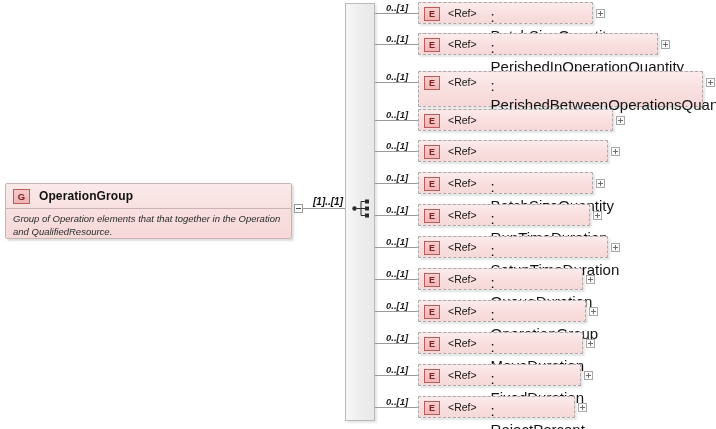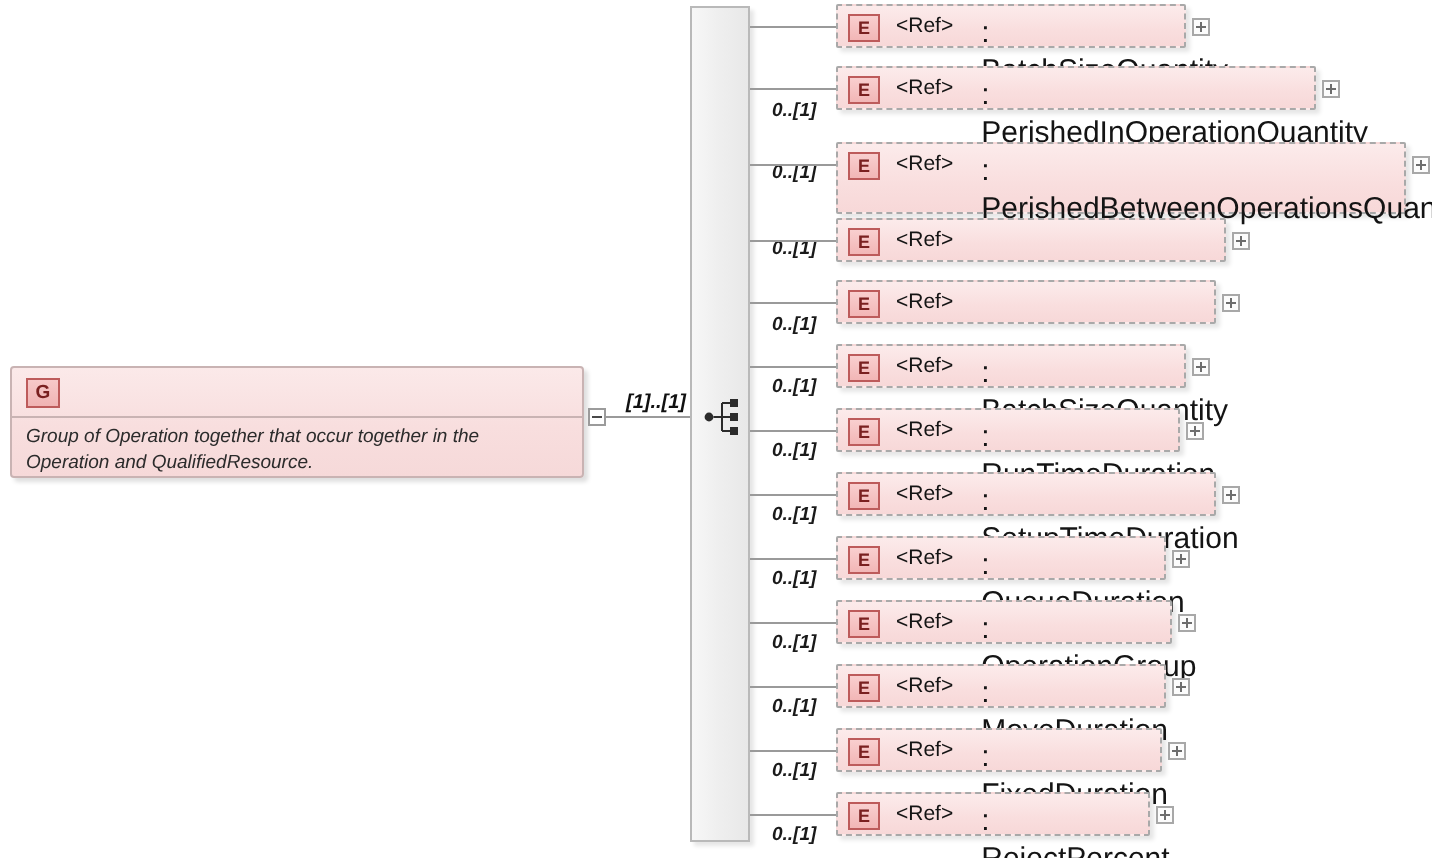--- a/index.html
+++ b/index.html
@@ -141,21 +141,20 @@
     height: 1px;
     background: #9a9a9a;
   }
   .row-card {
     position: absolute;
     font-size: 9.5px;
     font-style: italic;
     font-weight: bold;
     color: #1a1a1a;
     white-space: nowrap;
-    margin-top: 48px;
   }
   .el-box {
     position: absolute;
     box-sizing: border-box;
     border: 1px dashed #a9a9a9;
     border-radius: 1px;
     background: linear-gradient(to bottom, #fcebeb 0%, #f9dede 60%, #f7d8d8 100%);
     box-shadow: 2px 2px 2px rgba(0,0,0,0.10);
     display: flex;
     align-items: flex-start;
@@ -217,22 +216,23 @@
     height: 5px;
     background: #6d6d6d;
   }
 </style>
 </head>
 <body>
 
 <div class="group-box">
   <div class="group-head">
     <span class="g-icon">G</span>
+    <span class="group-title">OperationGroup</span>
   </div>
-  <div class="group-desc">Group of Operation together that occur together in the Operation and QualifiedResource.</div>
+  <div class="group-desc">Group of Operation elements that that together in the Operation and QualifiedResource.</div>
 </div>
 
 <div class="toggle-minus"></div>
 <div class="line-group-comp"></div>
 <div class="card-group">[1]..[1]</div>
 
 <div class="seq-bar"></div>
 
 <div class="compositor">
   <svg width="22" height="19" viewBox="0 0 22 19">

